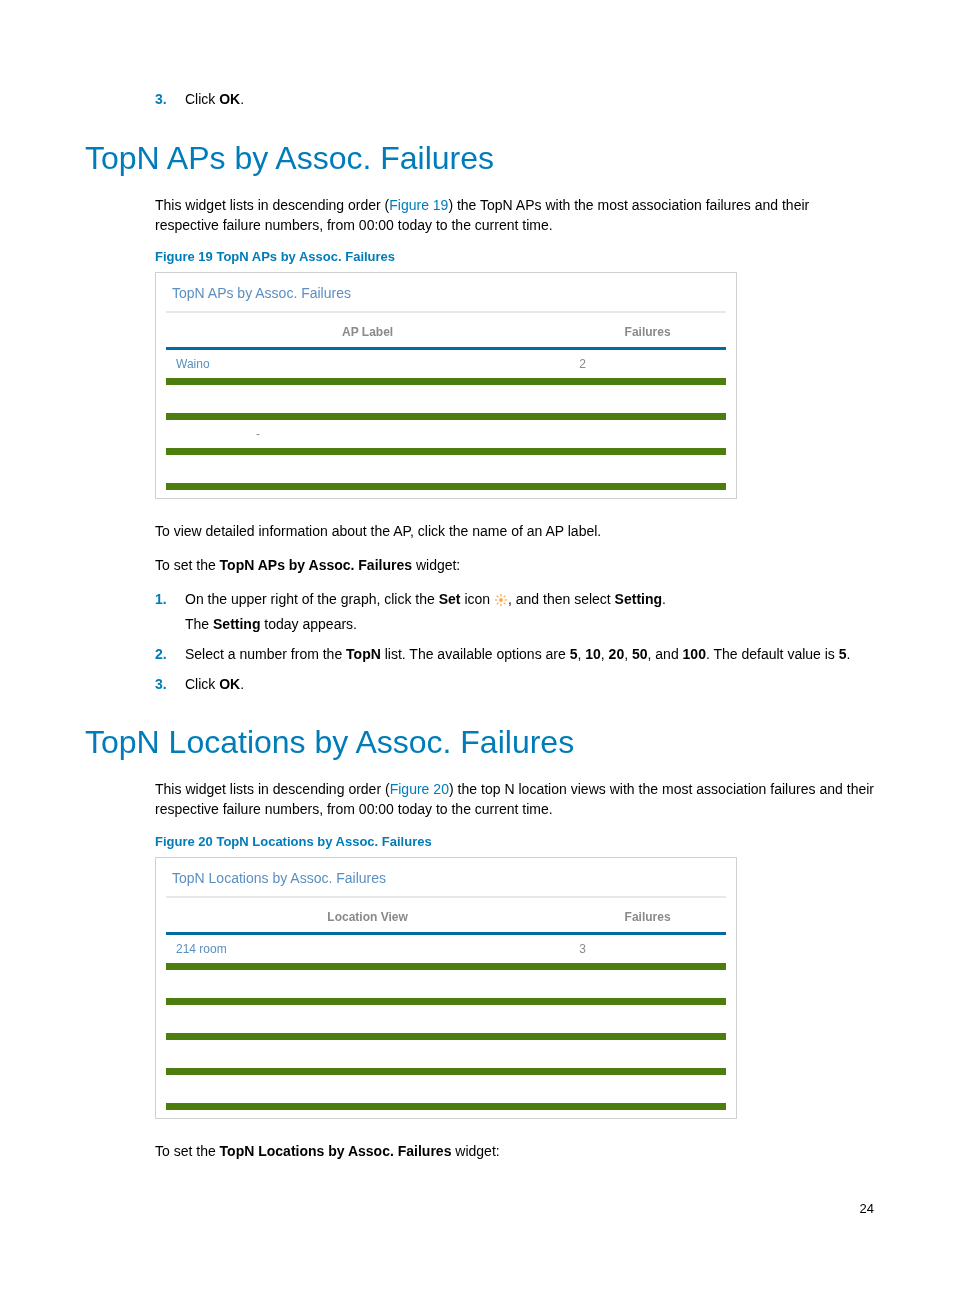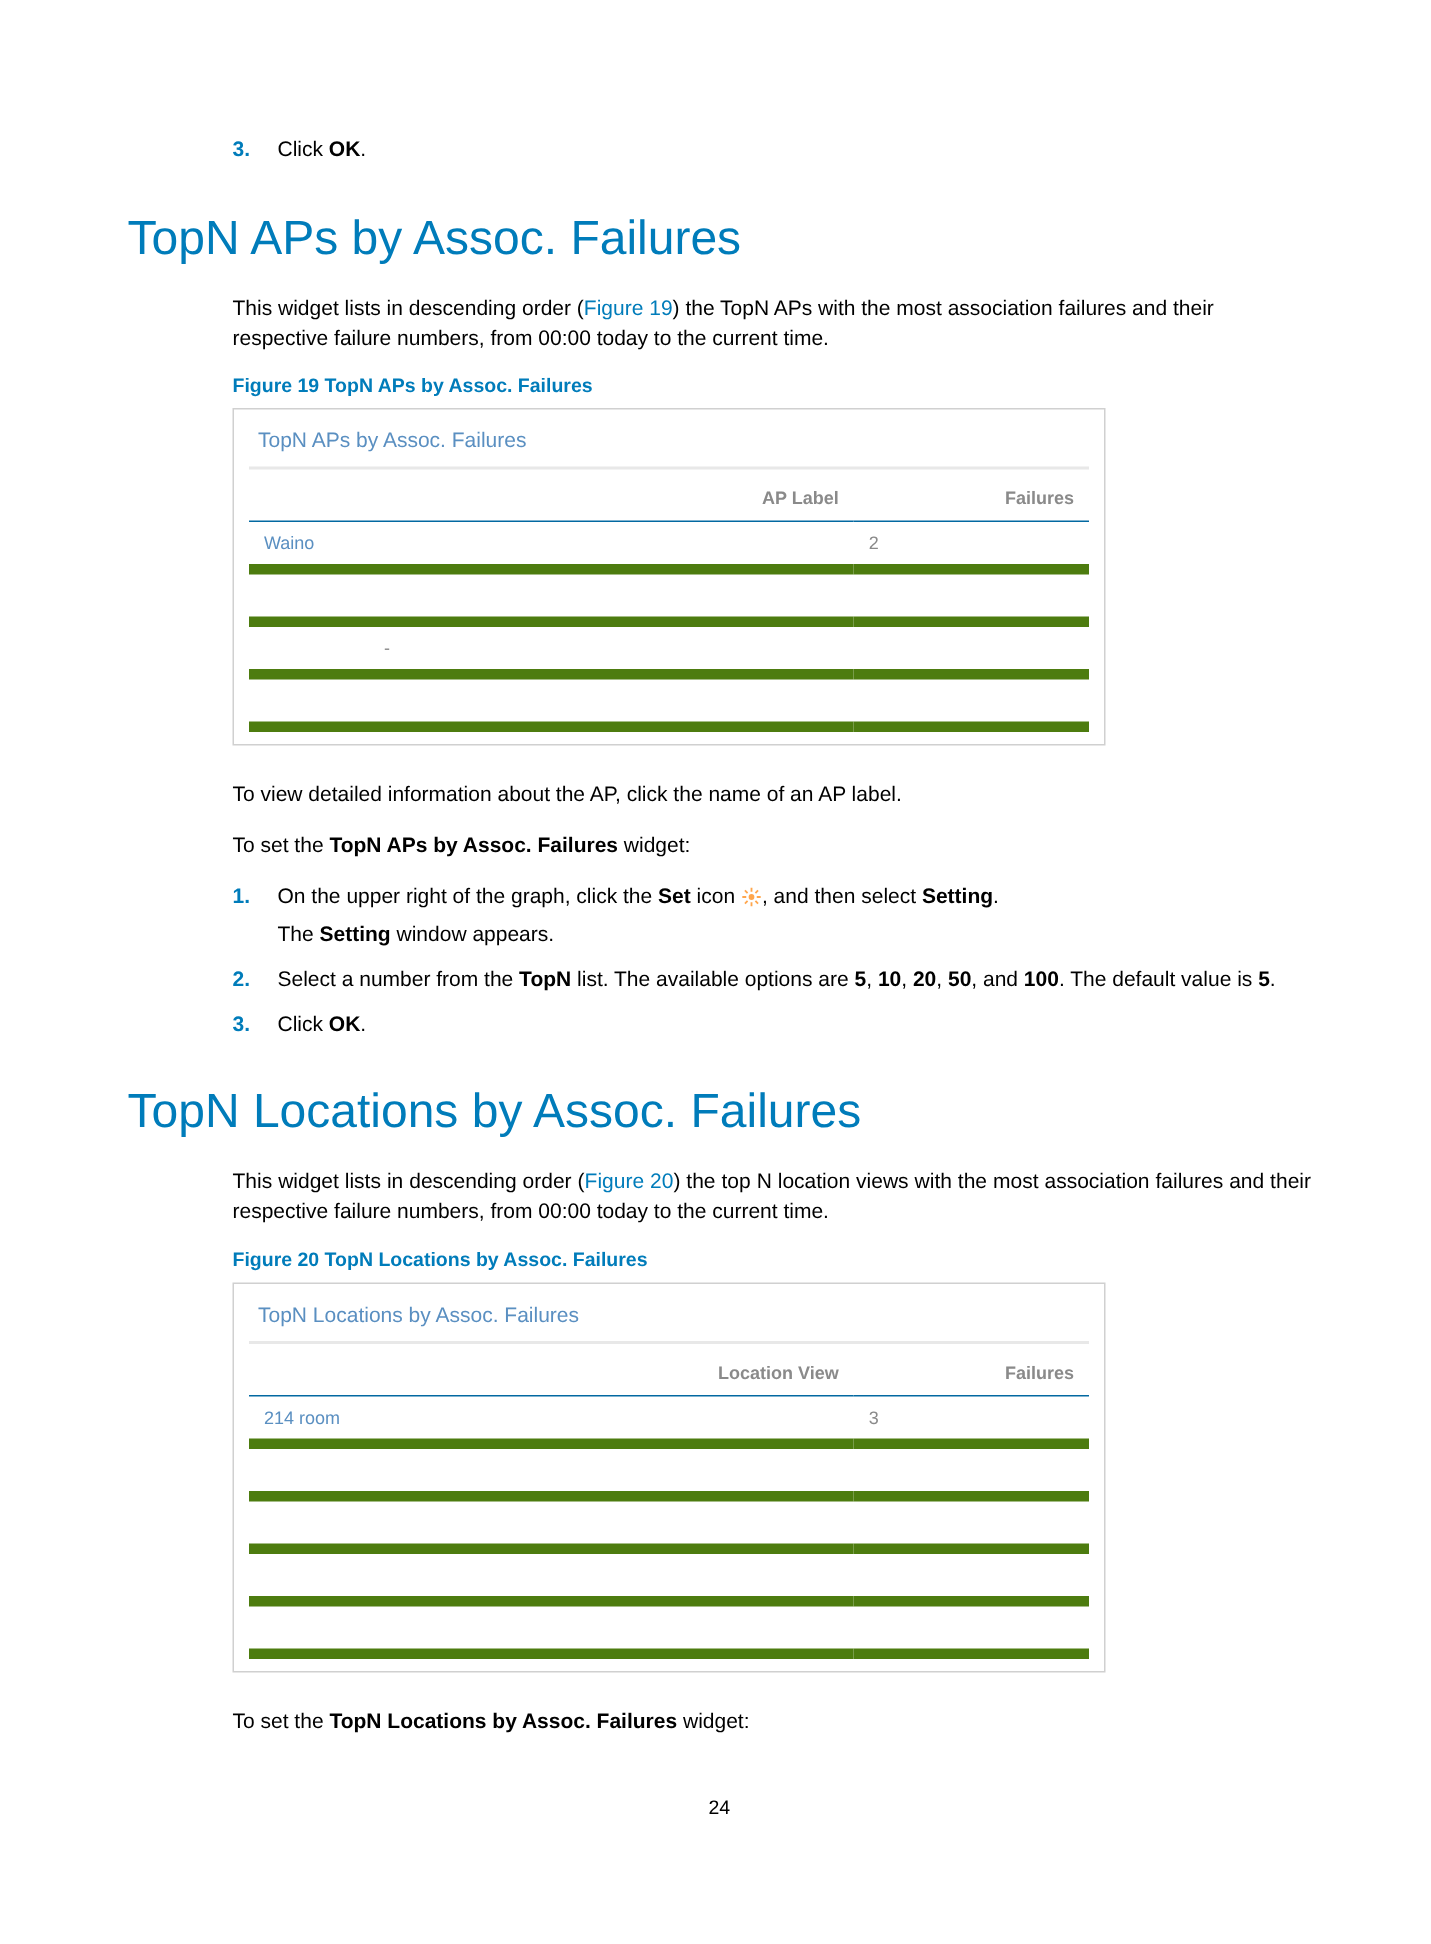--- a/index.html
+++ b/index.html
@@ -69,45 +69,45 @@
     border-bottom: 2px solid #e8e8e8;
     margin-bottom: 4px;
   }
   table.data {
     width: 100%;
     border-collapse: collapse;
     font-size: 12px;
     color: #8a8a8a;
   }
   table.data th {
-    text-align: right;
+    text-align: center;
     font-weight: bold;
     color: #8a8a8a;
     padding: 8px 10px;
-    border-bottom: 1px solid #0369a1;
+    border-bottom: 3px solid #0369a1;
   }
   table.data td {
     padding: 7px 10px;
     border-bottom: 7px solid #4d7c0f;
     height: 14px;
   }
   table.data td.link {
     color: #5a8fc1;
   }
   .set-icon {
     display: inline-block;
     width: 14px;
     height: 14px;
     vertical-align: middle;
     position: relative;
   }
   .set-icon svg { display:block; }
   .bold { font-weight: bold; }
   .page-number {
-    text-align: center;
+    text-align: right;
     font-size: 13px;
     margin-top: 40px;
   }
   .justify { text-align: justify; }
 </style>
 </head>
 <body>
 
 <div class="page">
 
@@ -179,21 +179,21 @@
                   <line x1="1" y1="8" x2="4" y2="8"></line>
                   <line x1="12" y1="8" x2="15" y2="8"></line>
                   <line x1="3" y1="3" x2="5" y2="5"></line>
                   <line x1="11" y1="11" x2="13" y2="13"></line>
                   <line x1="3" y1="13" x2="5" y2="11"></line>
                   <line x1="11" y1="5" x2="13" y2="3"></line>
                 </g>
               </svg></span><span>, and then select </span><span class="bold">Setting</span><span>.</span>
         </div>
         <div style="margin-top:6px;">
-          <span>The </span><span class="bold">Setting</span><span> window appears.</span>
+          <span>The </span><span class="bold">Setting</span><span> today appears.</span>
         </div>
       </div>
     </div>
 
     <div class="step-line">
       <div class="step-num">2.</div>
       <div class="step-body">
         <span>Select a number from the </span><span class="bold">TopN</span><span> list. The available options are </span><span class="bold">5</span><span>, </span><span class="bold">10</span><span>, </span><span class="bold">20</span><span>, </span><span class="bold">50</span><span>, and </span><span class="bold">100</span><span>. The default value is </span><span class="bold">5</span><span>.</span>
       </div>
     </div>

